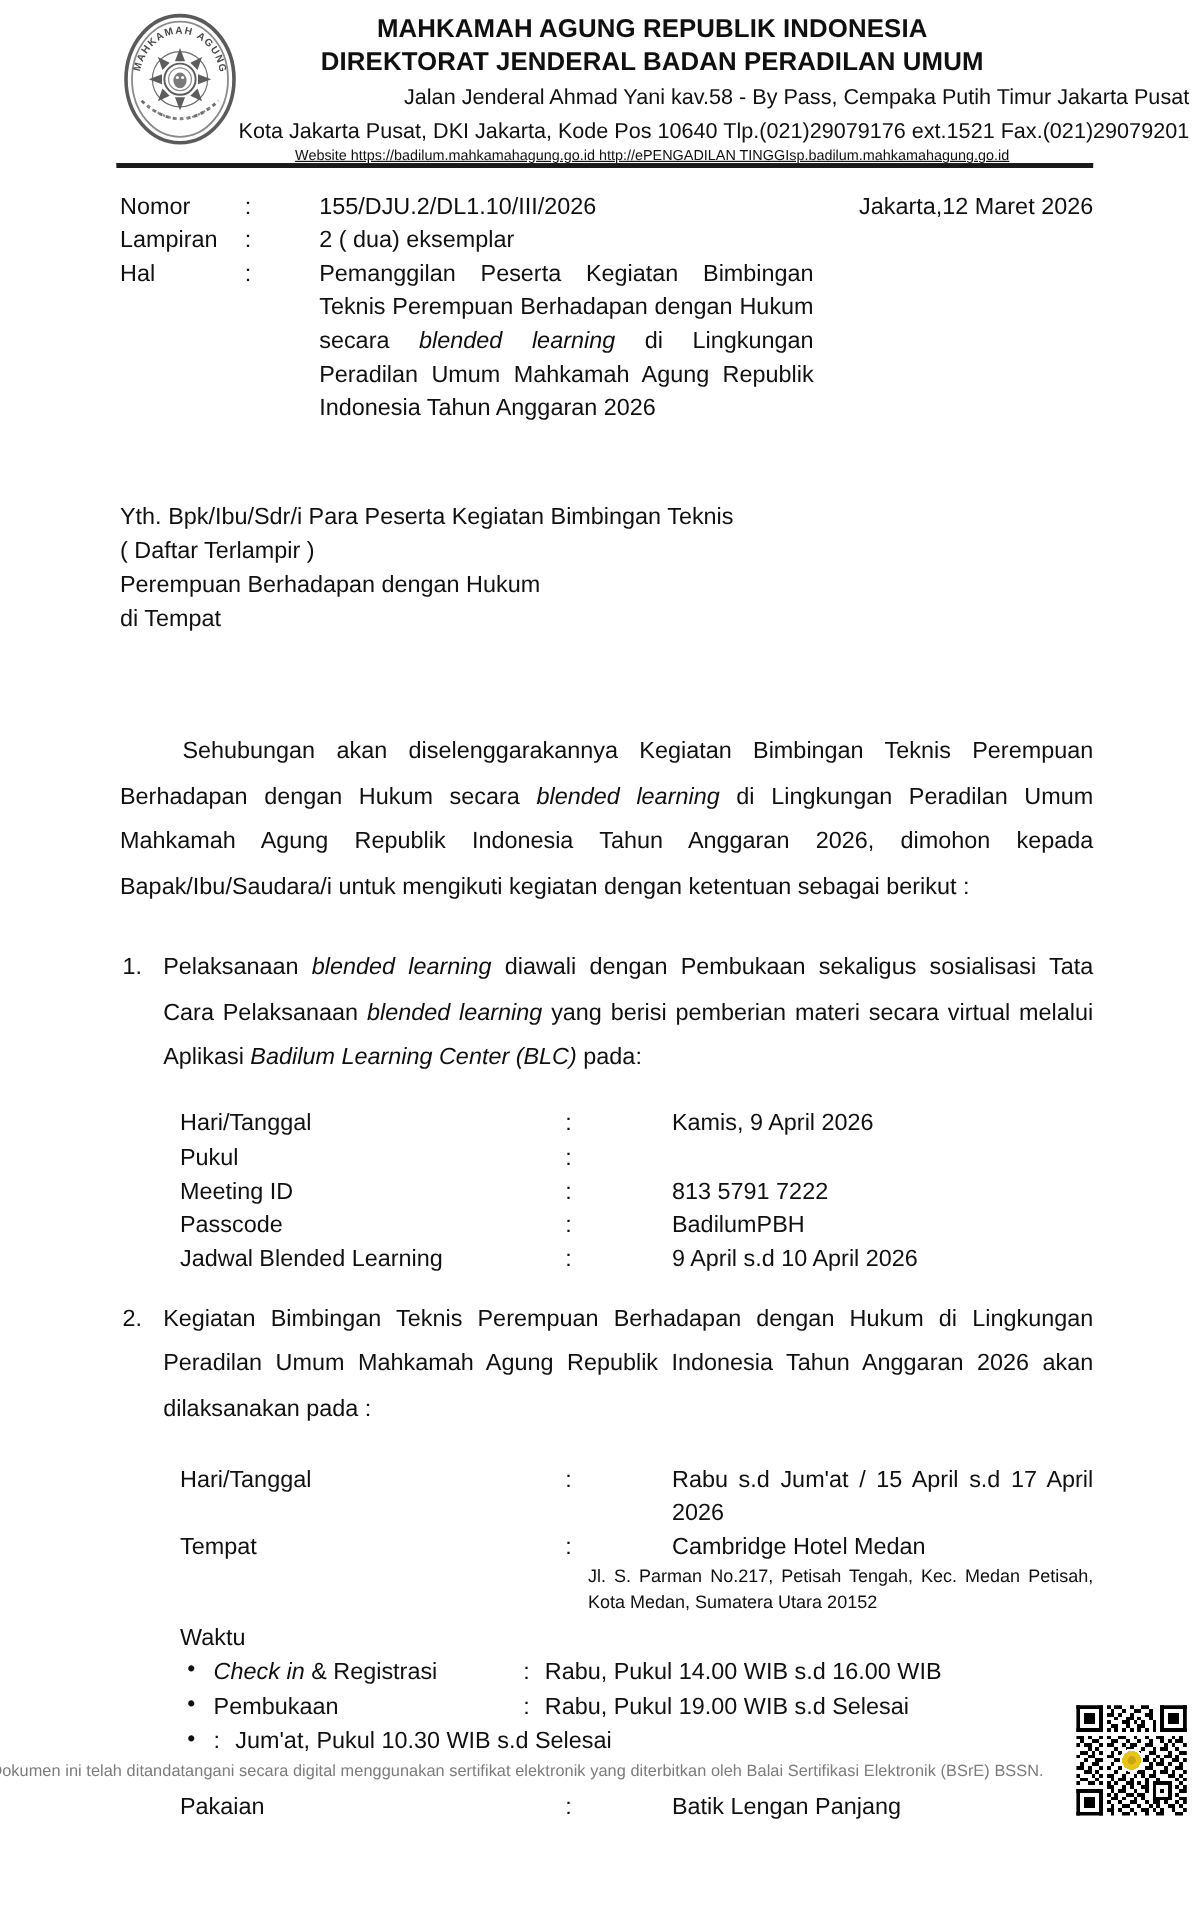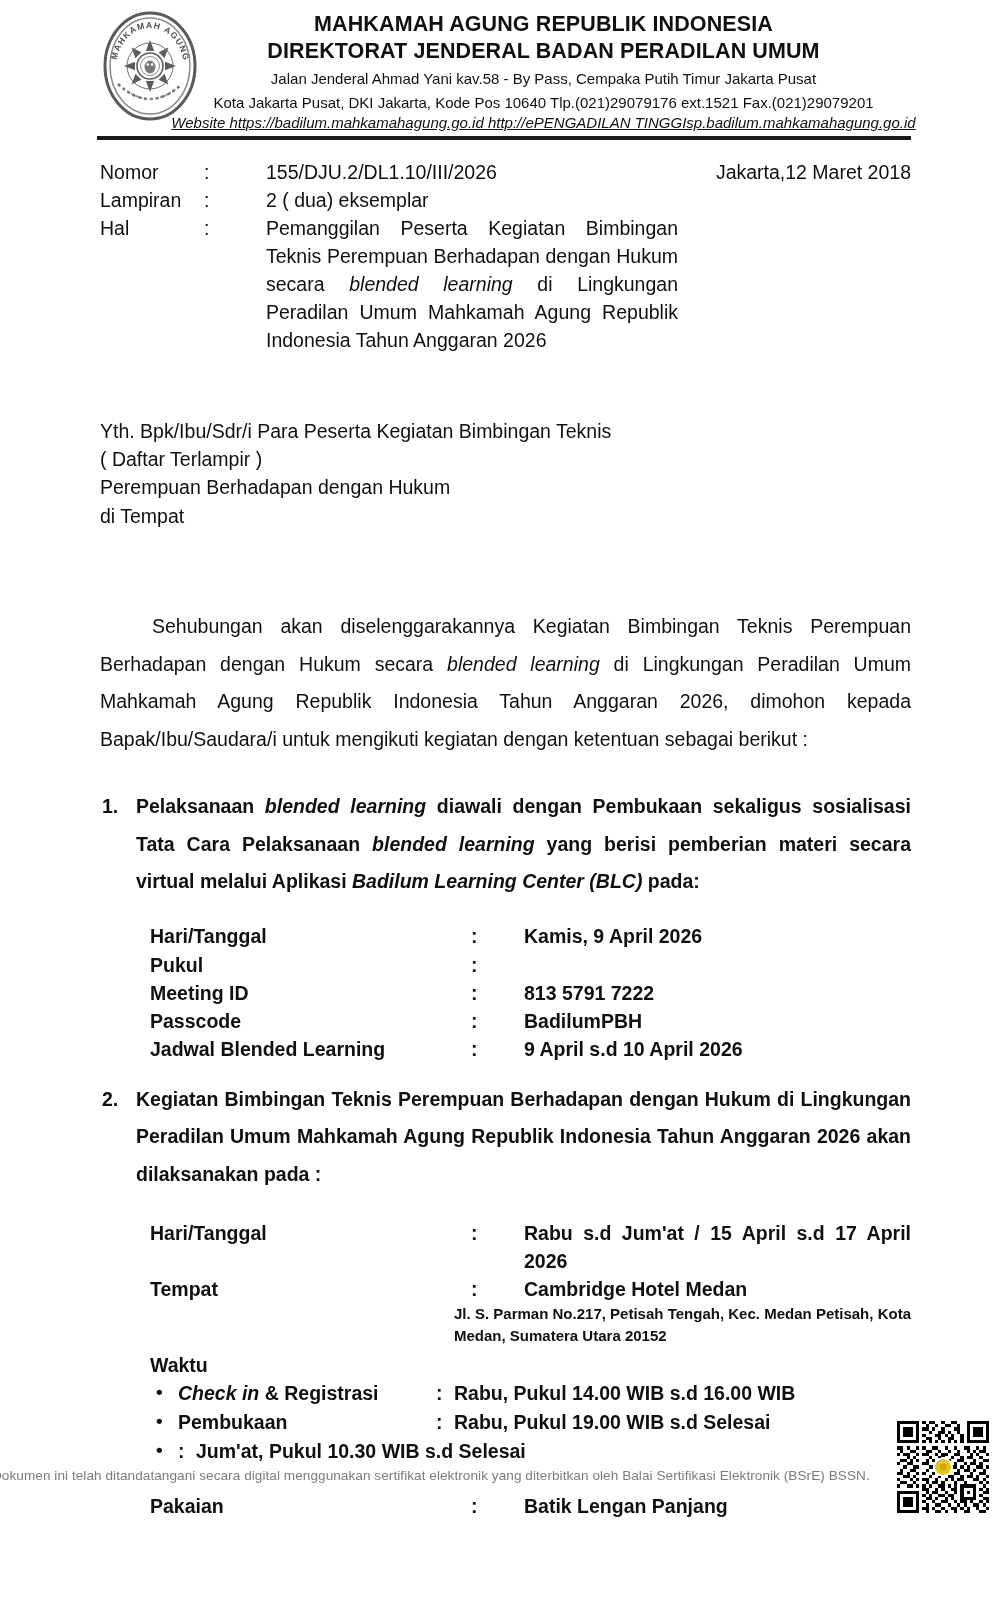--- a/index.html
+++ b/index.html
@@ -43,31 +43,31 @@
   }
   .lh-line2 {
     font-size: 21.5px;
     font-weight: bold;
     letter-spacing: .1px;
     line-height: 1.2;
     margin-top: 1px;
     white-space: nowrap;
   }
   .lh-addr {
-    font-size: 15px;
+    font-size: 18px;
     line-height: 1.34;
     margin-top: 4px;
     white-space: nowrap;
+    text-align: right;
   }
   .lh-web {
-    font-size: 15px;
+    font-size: 12px;
     line-height: 1.34;
     text-decoration: underline;
     white-space: nowrap;
-    font-style: italic;
   }
   .hrule {
     position: absolute;
     left: 97px;
     right: 90px;
     top: 136px;
     height: 4px;
     background: #1a1a1a;
     border-top: 1px solid #1a1a1a;
   }
@@ -131,21 +131,20 @@
     counter-reset: item;
   }
   ol.items > li {
     position: relative;
     padding-left: 36px;
     font-size: 19.5px;
     line-height: 1.92;
     text-align: justify;
     text-justify: inter-word;
     counter-increment: item;
-    font-weight: bold;
   }
   ol.items > li::before {
     content: counter(item) ".";
     position: absolute;
     left: 2px;
     top: 0;
     width: 26px;
     text-align: left;
   }
   ol.items > li i { font-style: italic; }
@@ -155,21 +154,21 @@
     padding-left: 14px;
   }
   .kv-row {
     display: flex;
     font-size: 19.5px;
     line-height: 1.44;
     gap: 35px;
   }
   .kv-key { flex: 0 0 286px; width: 286px; }
   .kv-colon { flex: 0 0 18px; width: 18px; }
-  .kv-val { flex: 1; }
+  .kv-val { flex: 1; margin-left: 36px; }
   .kv-val.just {
     text-align: justify;
     text-justify: inter-word;
     max-width: 460px;
   }
 
   .kv-cont {
     display: flex;
     font-size: 15px;
     line-height: 1.44;
@@ -272,21 +271,21 @@
     <div class="lh-addr">Kota Jakarta Pusat, DKI Jakarta, Kode Pos 10640 Tlp.(021)29079176 ext.1521 Fax.(021)29079201</div>
     <div class="lh-web">Website https://badilum.mahkamahagung.go.id http://ePENGADILAN TINGGIsp.badilum.mahkamahagung.go.id</div>
   </div>
 
   <div class="hrule"></div>
 </div>
 
 <div class="sheet">
 
   <div class="meta">
-    <div class="place-date">Jakarta,12 Maret 2018</div>
+    <div class="place-date">Jakarta,12 Maret 2026</div>
 
     <div class="meta-row">
       <div class="meta-label">Nomor</div>
       <div class="meta-colon">:</div>
       <div class="meta-val plain">155/DJU.2/DL1.10/III/2026</div>
     </div>
 
     <div class="meta-row">
       <div class="meta-label">Lampiran</div>
       <div class="meta-colon">:</div>

